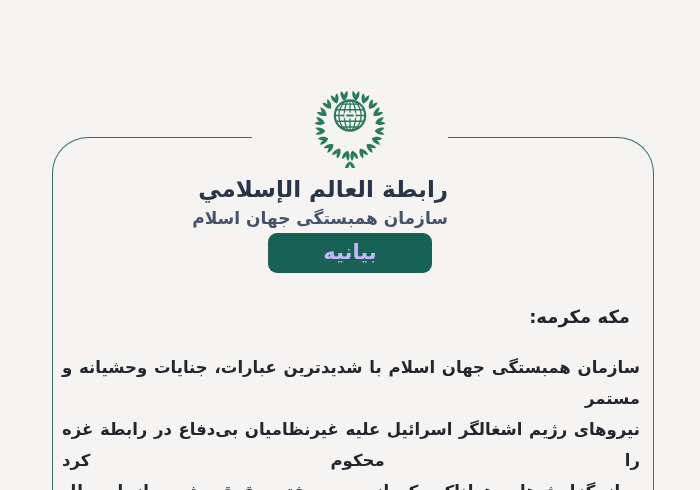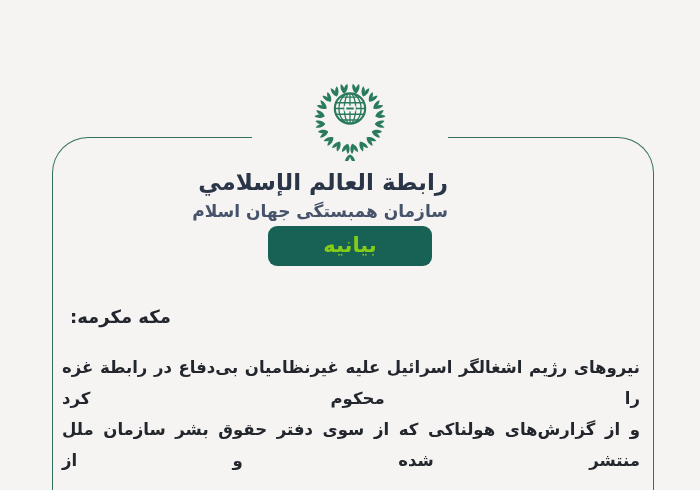--- a/index.html
+++ b/index.html
@@ -8,47 +8,47 @@
     background:#f5f4f2;
     font-family:"DejaVu Sans",sans-serif;
   }
   .card{
     position:absolute;left:52px;top:137px;width:600px;height:420px;
     border:1px solid #33705f;border-bottom:none;
     border-radius:36px 36px 0 0;
     background:transparent;
   }
   .logo-block{
-    position:absolute;left:252px;top:79px;width:196px;
+    position:absolute;left:252px;top:86px;width:196px;
     background:#f5f4f2;
     text-align:center;
     padding-bottom:2px;
   }
   .wreath{display:block;margin:0 auto;}
   .arabic-title{
     direction:rtl;
     font-size:23px;font-weight:bold;color:#2a3648;
     line-height:40px;white-space:nowrap;margin-top:1px;
     letter-spacing:-1px;
   }
   .persian-subtitle{
     direction:rtl;
     font-size:17px;font-weight:600;color:#47536b;
     line-height:15px;margin-top:2px;white-space:nowrap;
   }
   .banner{
     width:164px;height:40px;margin:7px auto 0 auto;
     background:#186255;border-radius:9px;
-    color:#84cc16;font-size:21px;font-weight:bold;
+    color:#c4b5fd;font-size:21px;font-weight:bold;
     line-height:39px;text-align:center;
     direction:rtl;
   }
   .dateline{
     position:absolute;top:303px;right:70px;left:70px;
-    direction:rtl;text-align:left;
+    direction:rtl;text-align:right;
     font-size:18px;font-weight:bold;color:#22262c;
     line-height:28px;
   }
   .body-text{
     position:absolute;top:352px;left:62px;right:60px;
     direction:rtl;
     font-size:16.5px;font-weight:600;color:#23272d;
     line-height:31px;
   }
   .body-text .line{
@@ -111,16 +111,17 @@
 
   <div class="arabic-title">رابطة العالم الإسلامي</div>
   <div class="persian-subtitle">سازمان همبستگی جهان اسلام</div>
 
   <div class="banner">بیانیه</div>
 </div>
 
 <div class="dateline">مکه مکرمه:</div>
 
 <div class="body-text">
+  <div class="line">سازمان همبستگی جهان اسلام با شدیدترین عبارات، جنایات وحشیانه و مستمر</div>
   <div class="line">نیروهای رژیم اشغالگر اسرائیل علیه غیرنظامیان بی‌دفاع در رابطة غزه را محکوم کرد</div>
   <div class="line">و از گزارش‌های هولناکی که از سوی دفتر حقوق بشر سازمان ملل منتشر شده و از</div>
 
 </div>
 
 </body></html>

